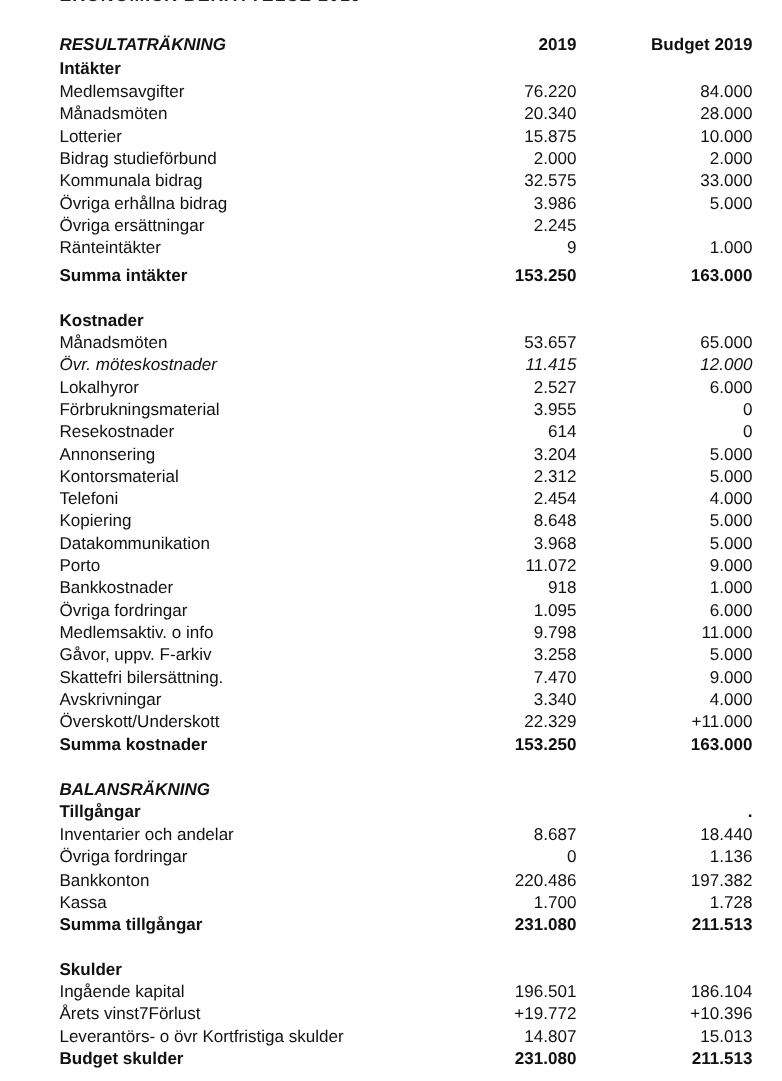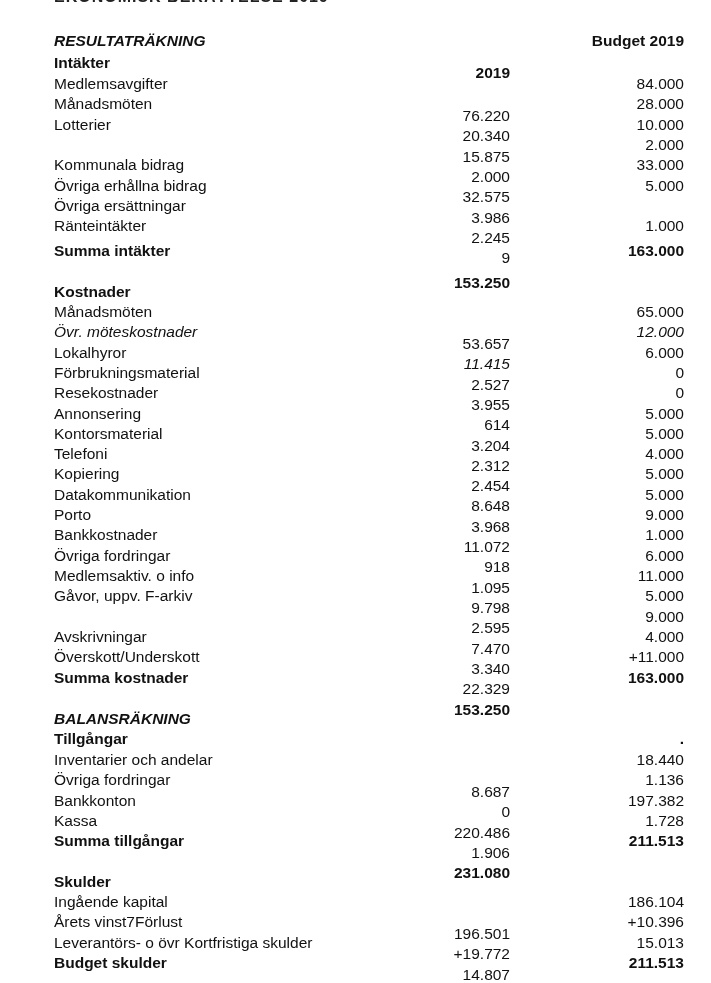--- a/index.html
+++ b/index.html
@@ -7,21 +7,21 @@
     width: 711px; height: 983px; position: relative; overflow: hidden;
     font-family: "Liberation Sans", sans-serif; color: #111111;
     font-size: 15.5px;
   }
   .clipped-title {
     position: absolute; left: 54px; top: -12px; font-weight: bold; font-size: 16px;
     letter-spacing: 1px; color: #222;
   }
   .row { position: absolute; left: 54px; width: 630px; height: 20px; line-height: 20px; }
   .lbl { position: absolute; left: 0; white-space: nowrap; }
-  .c1 { position: absolute; right: 174px; text-align: right; white-space: nowrap; margin-top: 32px; }
+  .c1 { position: absolute; right: 160px; text-align: right; white-space: nowrap; }
   .c2 { position: absolute; right: 0; text-align: right; white-space: nowrap; }
   .bold { font-weight: bold; }
   .section { font-weight: bold; font-style: italic; }
 </style>
 </head>
 <body>
 
 <div class="clipped-title">EKONOMISK BERÄTTELSE 2019</div>
 
 <div id="doc">
@@ -42,20 +42,21 @@
       <span class="lbl">Månadsmöten</span>
       <span class="c1">20.340</span>
       <span class="c2">28.000</span>
     </div>
     <div class="row " style="top: 114.6px;">
       <span class="lbl">Lotterier</span>
       <span class="c1">15.875</span>
       <span class="c2">10.000</span>
     </div>
     <div class="row " style="top: 134.9px;">
+      <span class="lbl">Bidrag studieförbund</span>
       <span class="c1">2.000</span>
       <span class="c2">2.000</span>
     </div>
     <div class="row " style="top: 155.2px;">
       <span class="lbl">Kommunala bidrag</span>
       <span class="c1">32.575</span>
       <span class="c2">33.000</span>
     </div>
     <div class="row " style="top: 175.5px;">
       <span class="lbl">Övriga erhållna bidrag</span>
@@ -145,24 +146,25 @@
       <span class="c1">1.095</span>
       <span class="c2">6.000</span>
     </div>
     <div class="row " style="top: 565.9px;">
       <span class="lbl">Medlemsaktiv. o info</span>
       <span class="c1">9.798</span>
       <span class="c2">11.000</span>
     </div>
     <div class="row " style="top: 586.2px;">
       <span class="lbl">Gåvor, uppv. F-arkiv</span>
-      <span class="c1">2.595</span>
+      <span class="c1">3.258</span>
       <span class="c2">5.000</span>
     </div>
     <div class="row " style="top: 606.5px;">
+      <span class="lbl">Skattefri bilersättning.</span>
       <span class="c1">7.470</span>
       <span class="c2">9.000</span>
     </div>
     <div class="row " style="top: 626.8px;">
       <span class="lbl">Avskrivningar</span>
       <span class="c1">3.340</span>
       <span class="c2">4.000</span>
     </div>
     <div class="row " style="top: 647.1px;">
       <span class="lbl">Överskott/Underskott</span>
@@ -191,21 +193,21 @@
       <span class="c1">0</span>
       <span class="c2">1.136</span>
     </div>
     <div class="row " style="top: 790.6px;">
       <span class="lbl">Bankkonton</span>
       <span class="c1">220.486</span>
       <span class="c2">197.382</span>
     </div>
     <div class="row " style="top: 810.9px;">
       <span class="lbl">Kassa</span>
-      <span class="c1">1.906</span>
+      <span class="c1">1.700</span>
       <span class="c2">1.728</span>
     </div>
     <div class="row bold" style="top: 831px;">
       <span class="lbl">Summa tillgångar</span>
       <span class="c1">231.080</span>
       <span class="c2">211.513</span>
     </div>
     <div class="row bold" style="top: 872px;">
       <span class="lbl">Skulder</span>
     </div>

